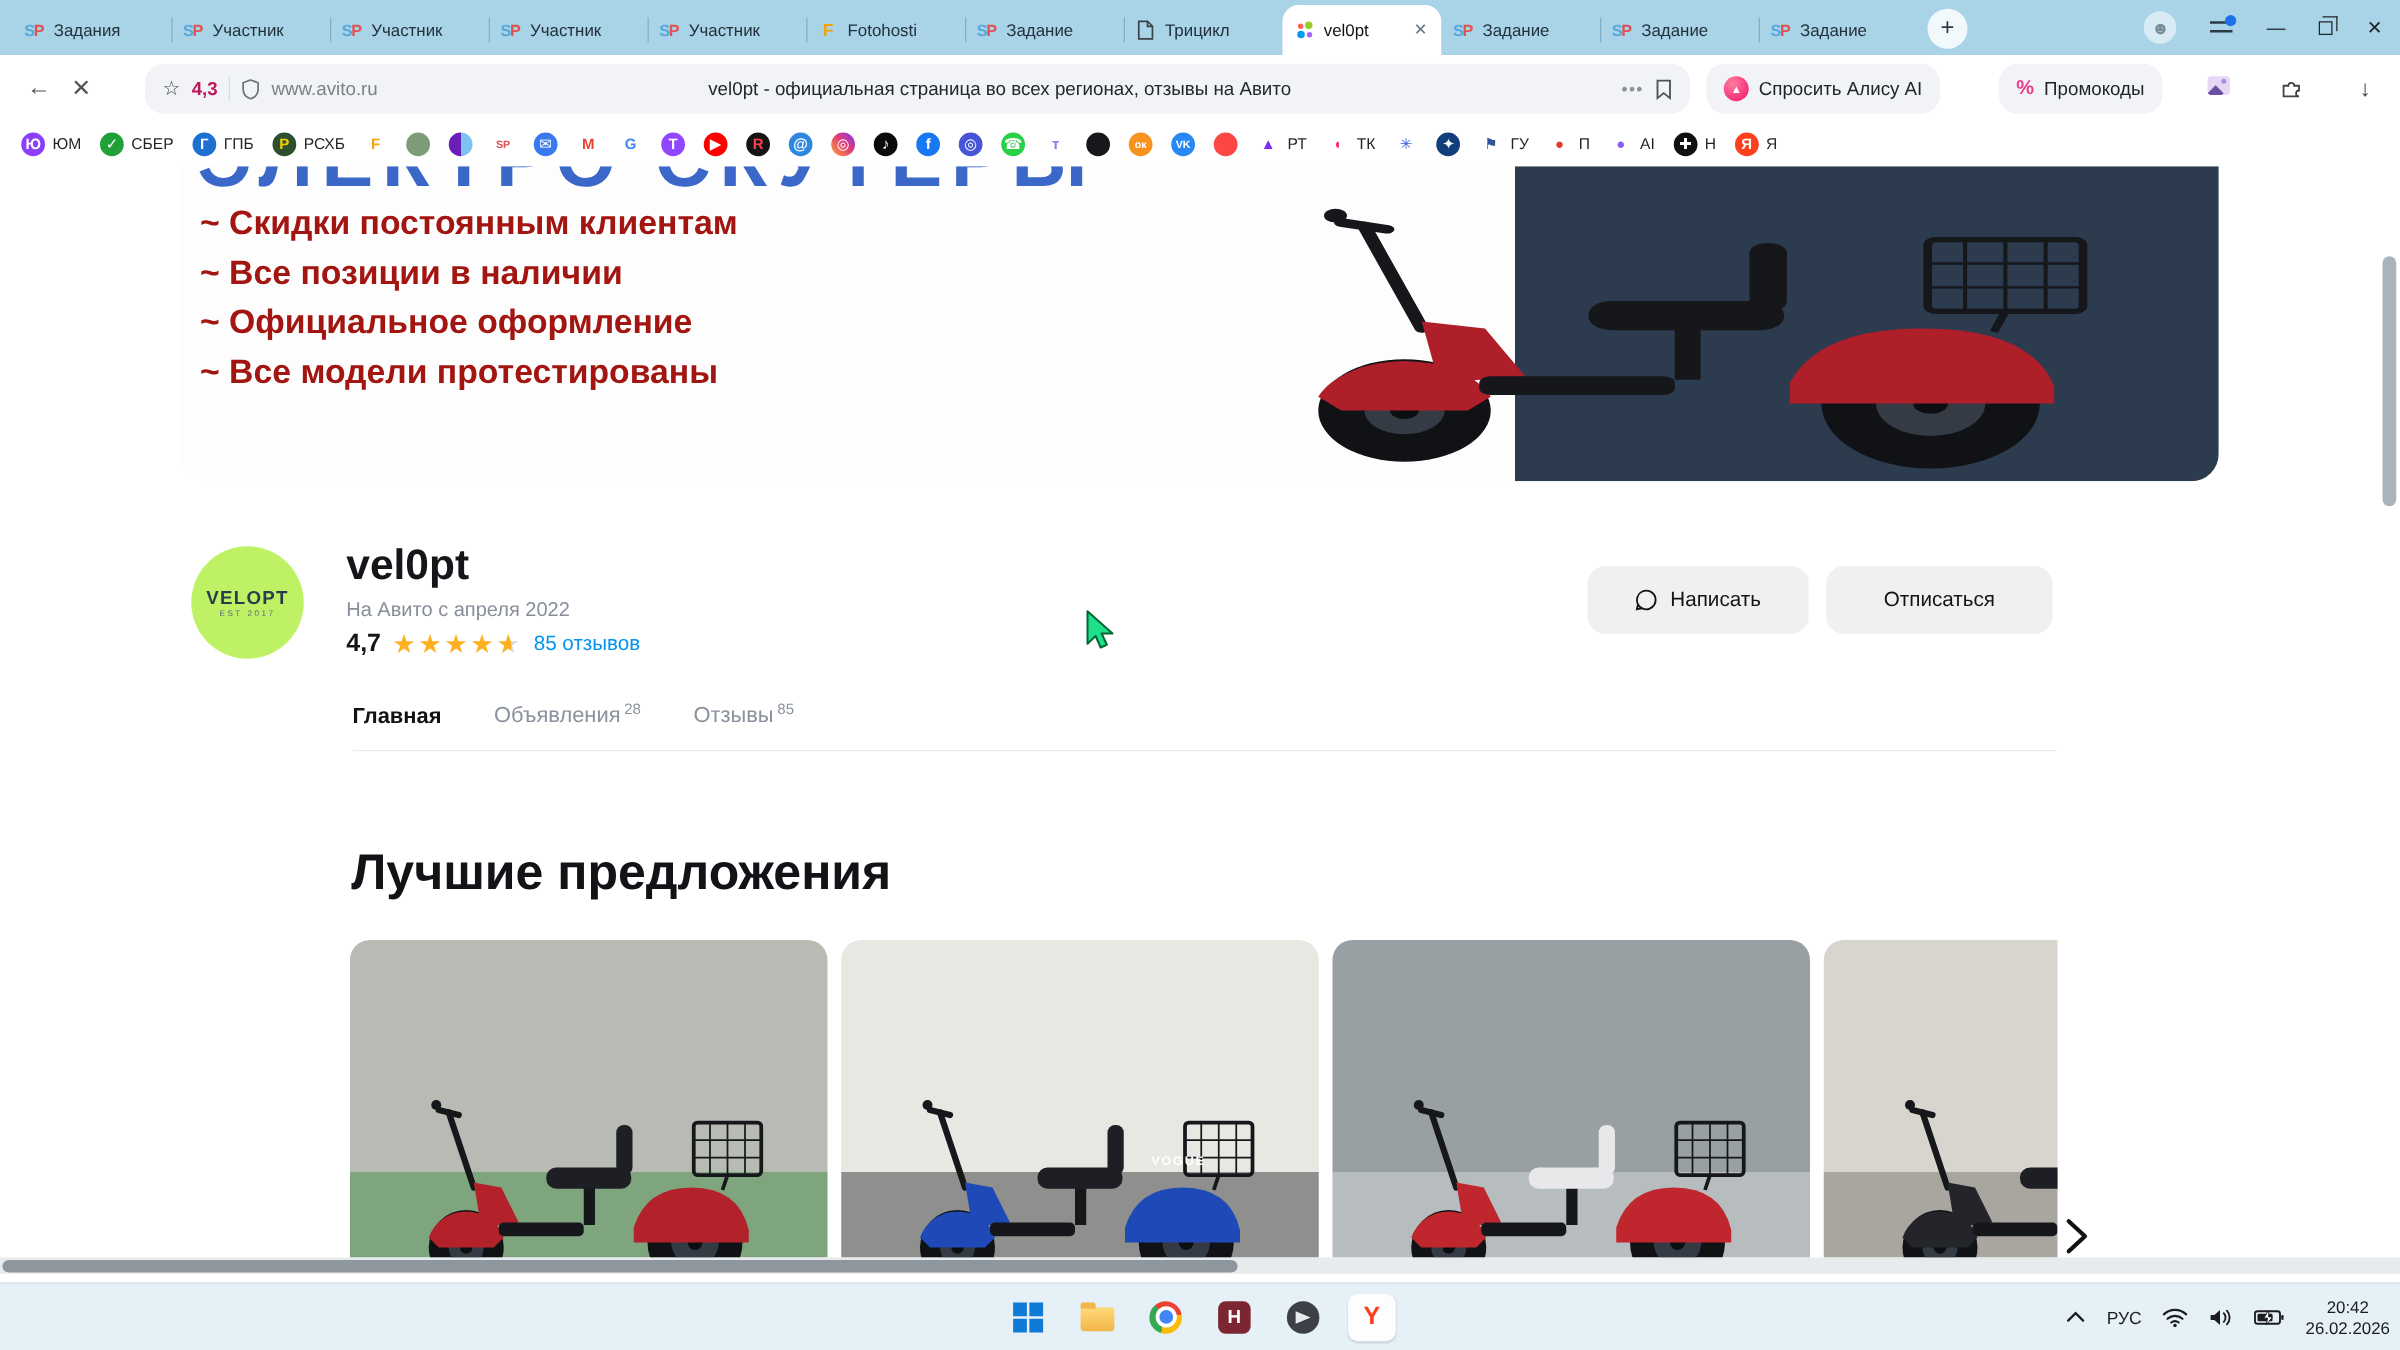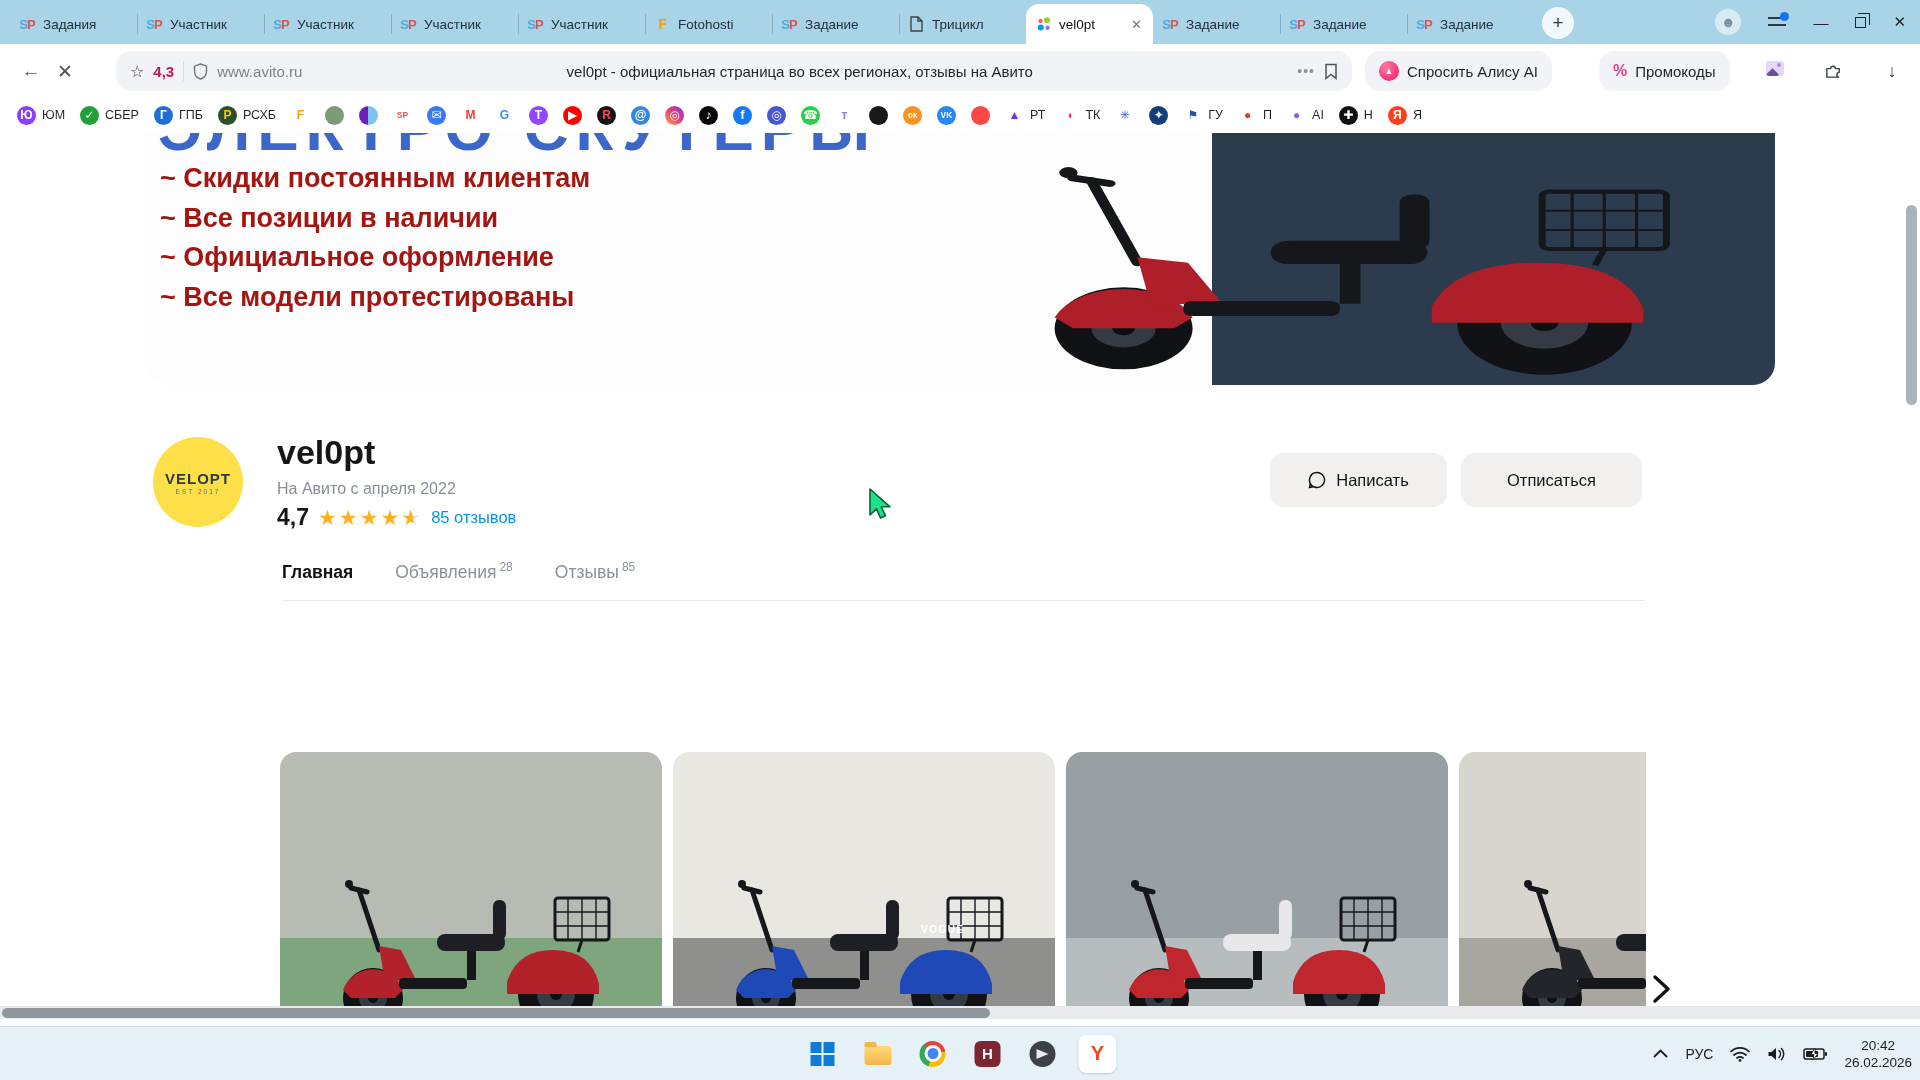--- a/index.html
+++ b/index.html
@@ -64,28 +64,28 @@
 
 .banner{position:absolute;left:144px;top:133px;width:1631px;height:252px;border-radius:0 0 22px 22px;
   overflow:hidden;background:#fdfdfd}
 .banner-navy{position:absolute;right:0;top:0;width:563px;height:100%;background:#2c3b4e}
 .banner-clip{position:absolute;left:14px;top:0;width:940px;height:29px;overflow:hidden}
 .banner-clip span{display:block;font-size:62px;font-weight:800;letter-spacing:7px;color:#3a67c8;margin-top:-40px;white-space:nowrap}
 .banner-lines{position:absolute;left:16px;top:26px}
 .banner-lines div{font-size:27px;font-weight:800;color:#a21510;line-height:39.6px;white-space:nowrap}
 .banner-trike{position:absolute;left:860px;top:4px;width:690px;height:246px}
 
-.avatar{position:absolute;left:153px;top:437px;width:90px;height:90px;border-radius:50%;background:#fde047;
+.avatar{position:absolute;left:153px;top:437px;width:90px;height:90px;border-radius:50%;background:#bef264;
   display:flex;flex-direction:column;align-items:center;justify-content:center;color:#2c3b4e}
 .avatar .l1{font-weight:800;font-size:15px;letter-spacing:1px}
 .avatar .l2{font-size:6.5px;letter-spacing:2px;margin-top:1px;color:#5a6b7c}
 .p-name{position:absolute;left:277px;top:433px;font-size:34px;font-weight:800;color:#14161a}
 .p-since{position:absolute;left:277px;top:480px;font-size:16px;color:#878e99}
 .rating-row{position:absolute;left:277px;top:504px;display:flex;align-items:center;gap:9px}
-.r-val{font-size:23px;font-weight:800}
+.r-val{font-size:20px;font-weight:800}
 .stars{font-size:21px;letter-spacing:2px;color:#ffb021;line-height:1}
 .star-half{position:relative;display:inline-block;color:#d9dde2}
 .star-half i{position:absolute;left:0;top:0;width:55%;overflow:hidden;color:#ffb021;font-style:normal}
 .r-link{font-size:16.5px;color:#0095f0}
 .btn{position:absolute;top:453px;height:54px;border-radius:14px;background:#f1f0ee;display:flex;
   align-items:center;justify-content:center;gap:10px;font-size:16.5px;color:#141414}
 .btn-write{left:1270px;width:177px}
 .btn-unsub{left:1461px;width:181px}
 .page-tabs{position:absolute;left:282px;top:560px;display:flex;gap:42px;align-items:baseline}
 .ptab{font-size:17.5px;color:#8a929e}
@@ -447,20 +447,21 @@
     <span>Отписаться</span>
   </div>
 
   <div class="page-tabs">
     <span class="ptab active"><span>Главная</span></span>
     <span class="ptab"><span>Объявления</span><sup>28</sup></span>
     <span class="ptab"><span>Отзывы</span><sup>85</sup></span>
   </div>
   <div class="divider"></div>
 
+  <div class="section-title">Лучшие предложения</div>
 
   <div class="cards-viewport">
     <div class="cards-row" id="cards">
         <div class="card" style="background: linear-gradient(rgb(183, 187, 179) 0px, rgb(183, 187, 179) 62%, rgb(127, 165, 127) 62%, rgb(127, 165, 127) 100%);">
           <svg viewBox="0 0 300 180">
             <circle cx="235" cy="136" r="38" fill="#101216"></circle>
             <circle cx="235" cy="136" r="19" fill="#343b45"></circle>
             <circle cx="235" cy="136" r="6" fill="#0c0e11"></circle>
             <circle cx="52" cy="140" r="30" fill="#101216"></circle>
             <circle cx="52" cy="140" r="14" fill="#343b45"></circle>

